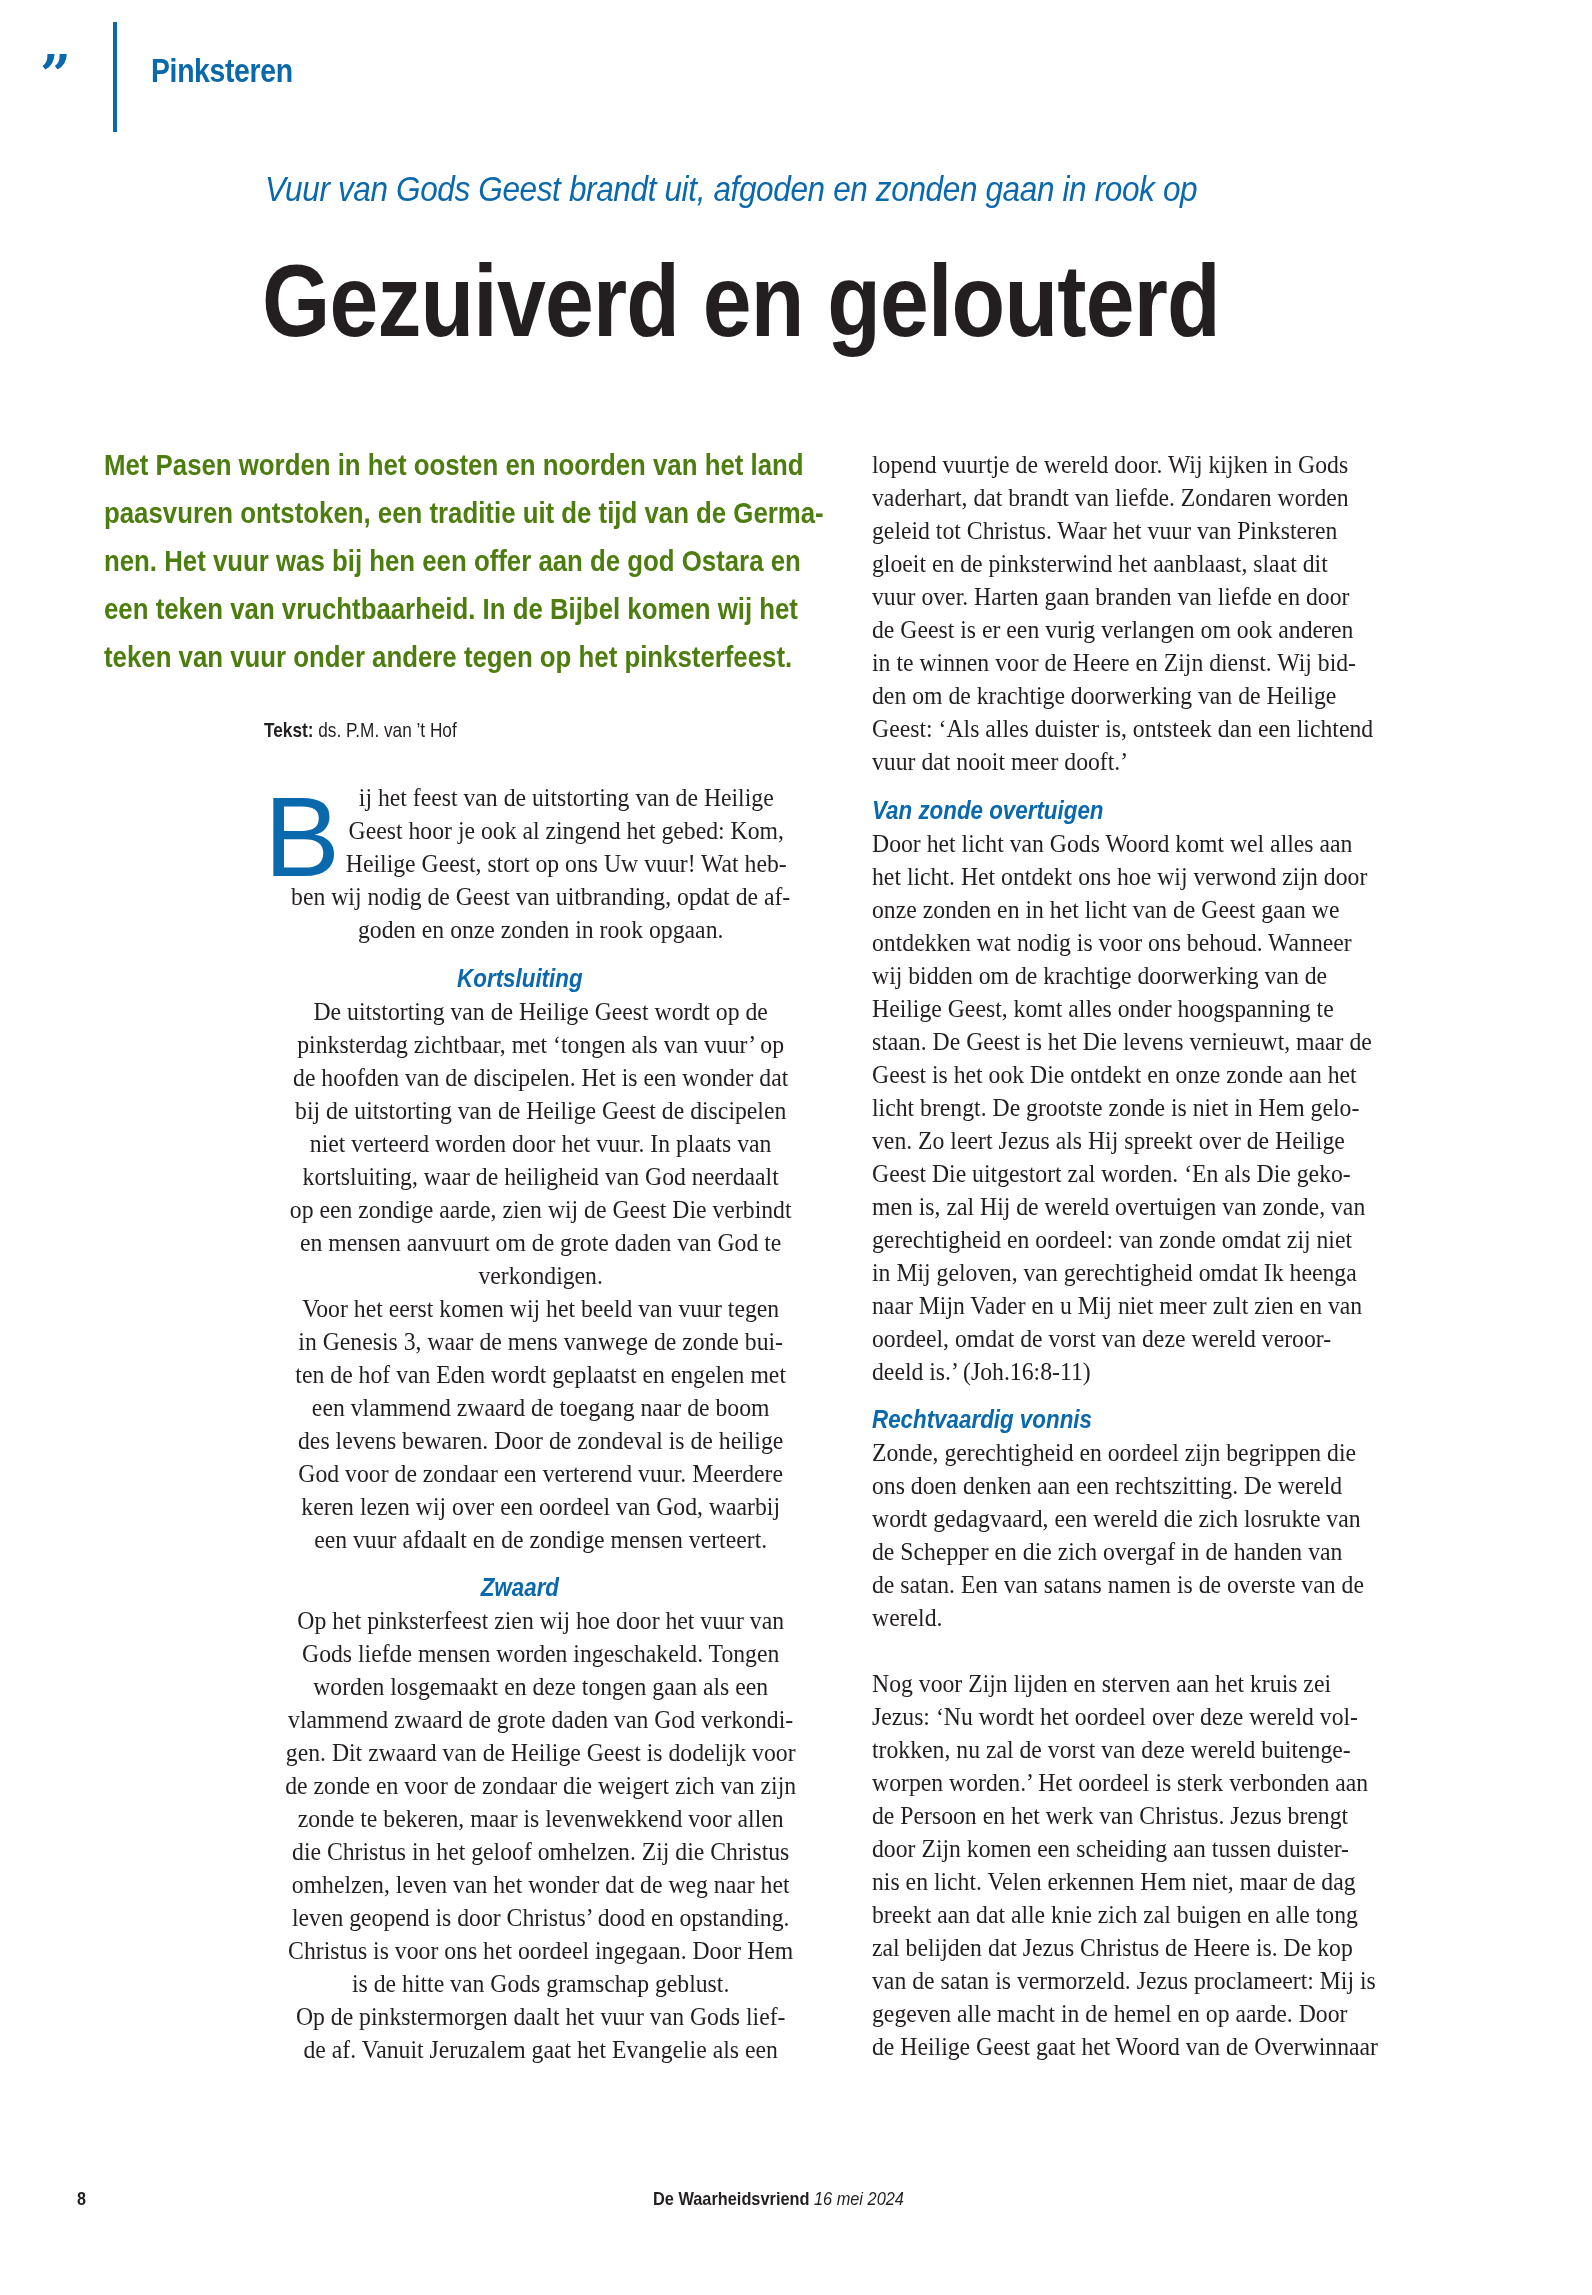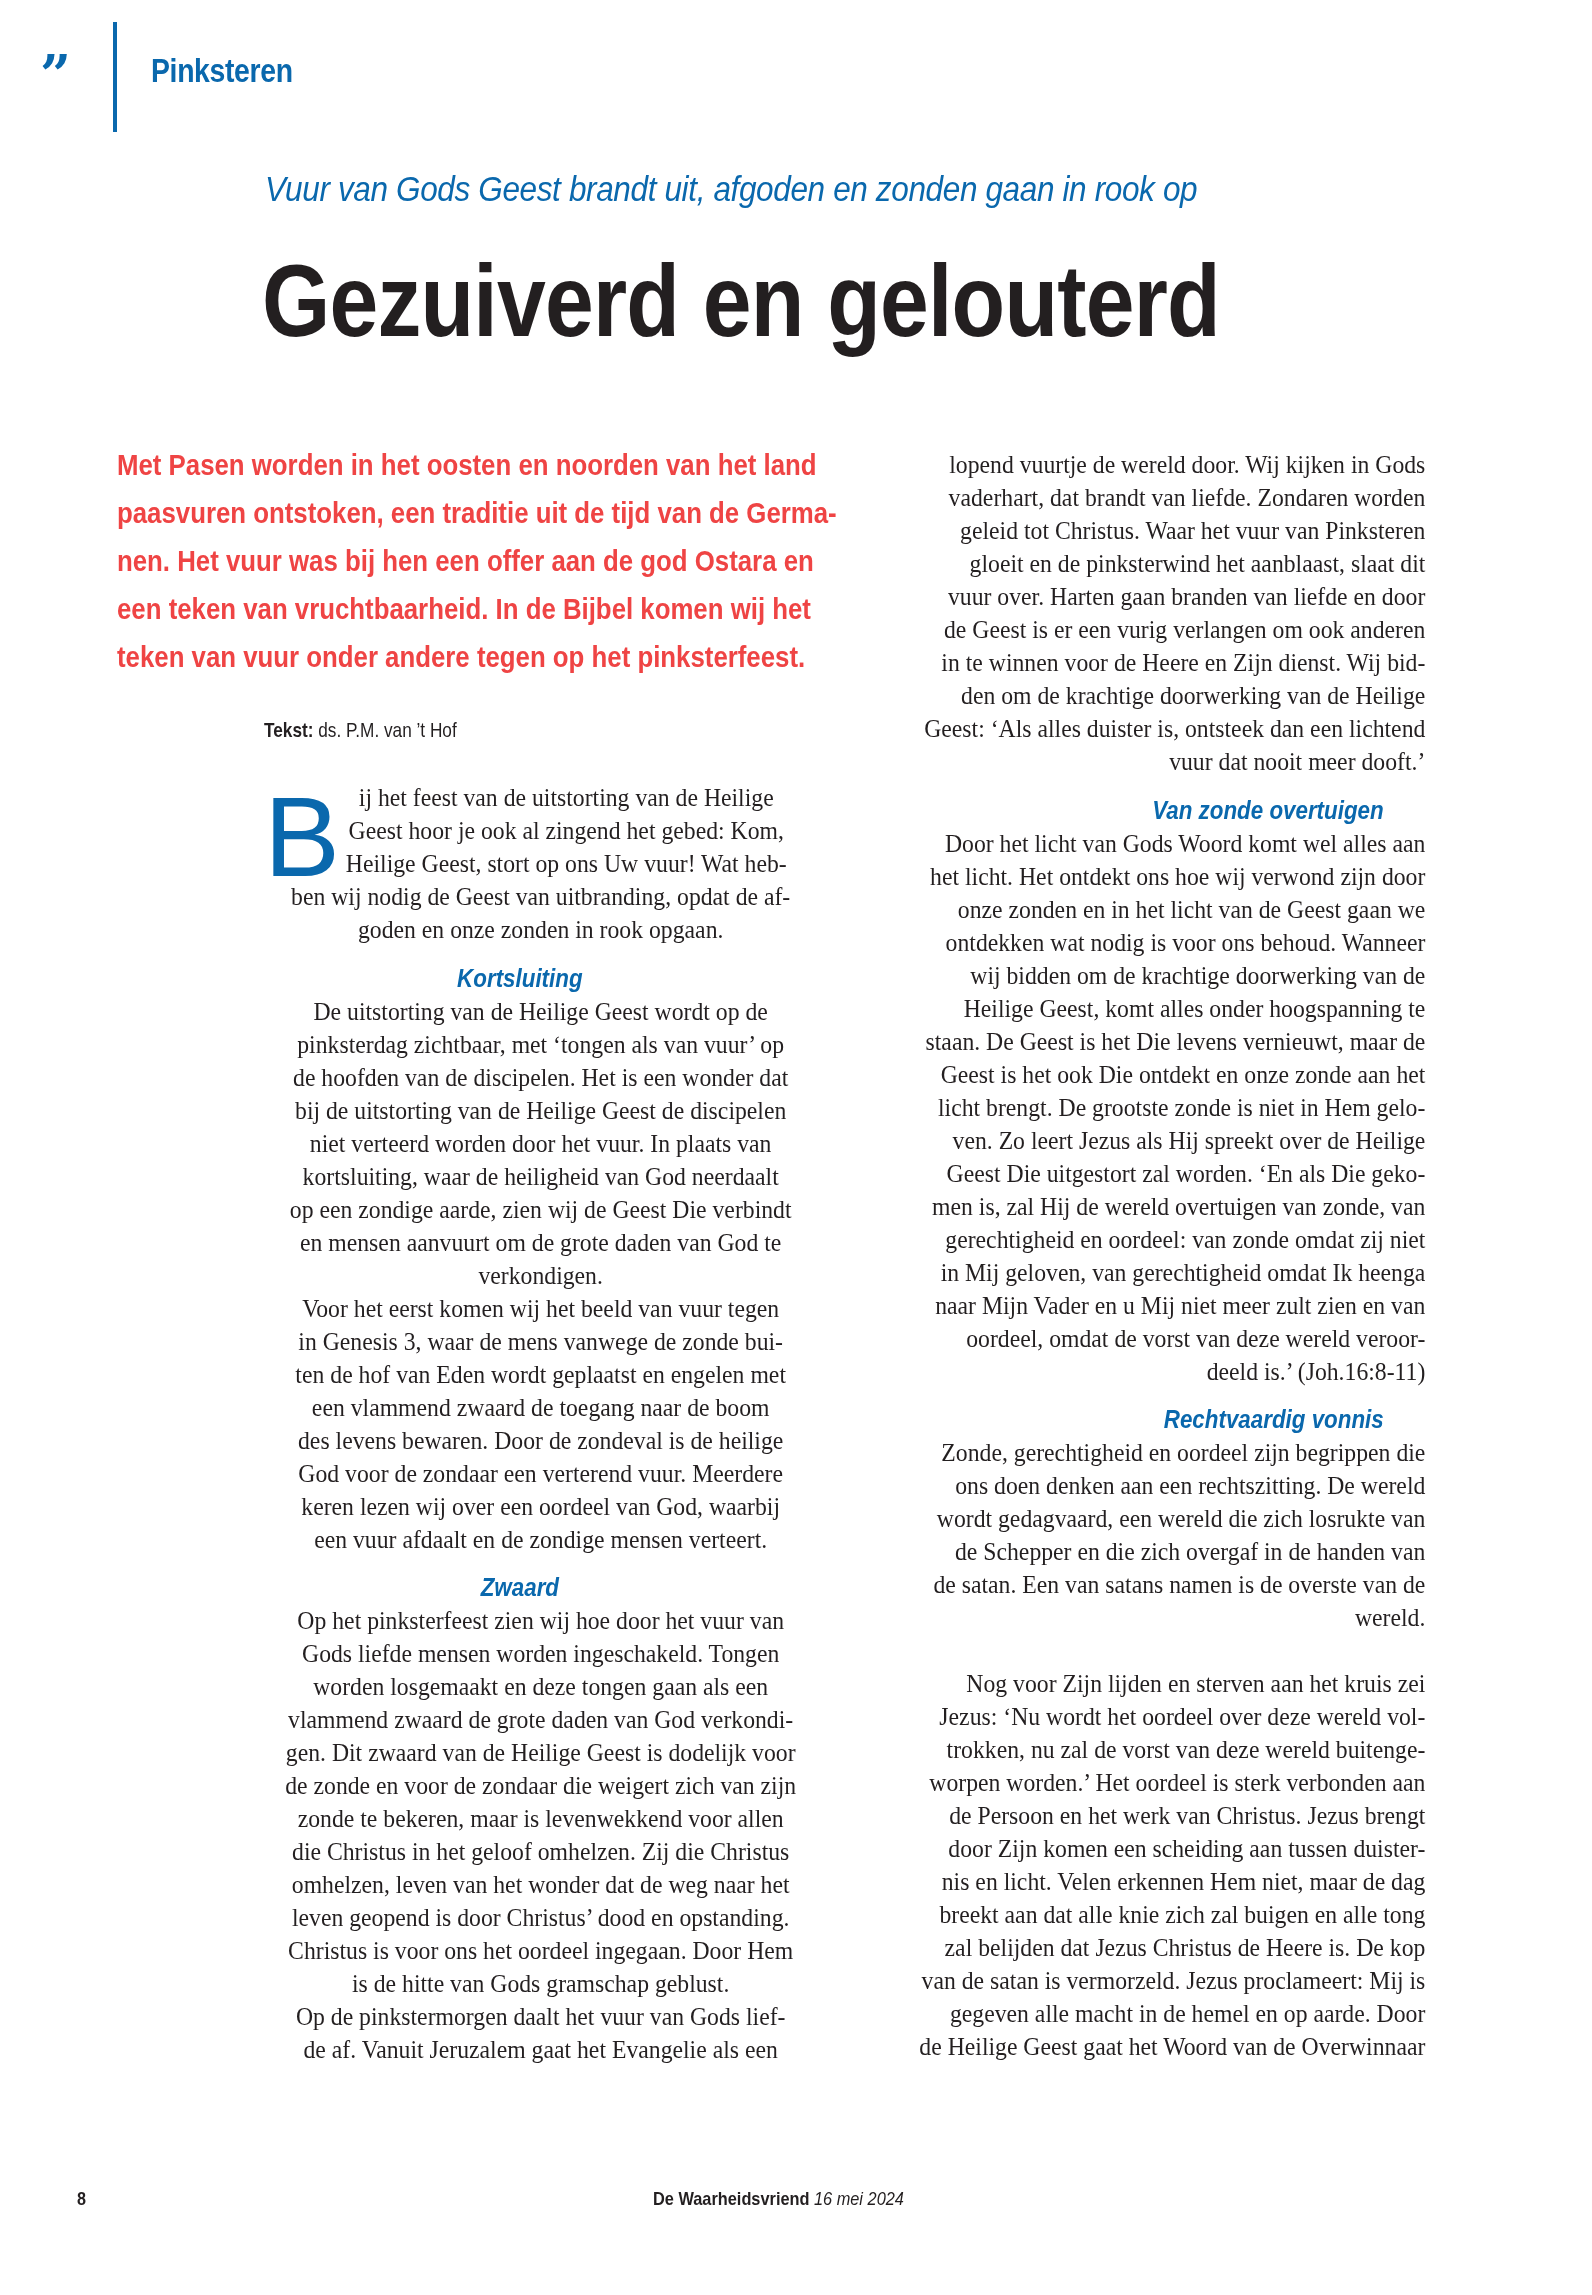--- a/index.html
+++ b/index.html
@@ -9,30 +9,30 @@
 
   
   #quote-mark { position: absolute; left: 40px; top: 48px; font-size: 54px; font-weight: 700; line-height: 1; letter-spacing: -5.2px; color: #0a68ad; font-family: "DejaVu Serif", serif; }
   #header-rule { position: absolute; left: 113px; top: 21.6px; width: 3.5px; height: 110px; background: #0a68ad; }
   #section-label { position: absolute; left: 151px; top: 52px; font-size: 33px; font-weight: 700; color: #0a68ad; letter-spacing: -0.4px; transform: scaleX(0.86); transform-origin: left; }
 
   #kicker { position: absolute; left: 265px; top: 169px; font-size: 35px; font-style: italic; color: #0a68ad; white-space: nowrap; transform: scaleX(0.9); transform-origin: left; letter-spacing: -0.4px; }
   #headline { position: absolute; left: 262px; top: 243px; font-size: 102px; font-weight: 700; color: #231f20; white-space: nowrap; transform: scaleX(0.86); transform-origin: left; letter-spacing: -0.9px; }
 
   
-  #intro { position: absolute; left: 117px; top: 441px; width: 716px; font-size: 30px; font-weight: 700; color: #ef4444; line-height: 48px; }
+  #intro { position: absolute; left: 104px; top: 441px; width: 716px; font-size: 30px; font-weight: 700; color: #4d7c0f; line-height: 48px; }
   #intro .ln { display: block; white-space: nowrap; transform: scaleX(0.86); transform-origin: left; }
 
   #byline { position: absolute; left: 264px; top: 718px; font-size: 21px; color: #231f20; white-space: nowrap; transform: scaleX(0.82); transform-origin: left; }
   #byline b { font-weight: 700; }
 
   
   .col { position: absolute; width: 595px; }
   #col-left { left: 264px; top: 781px; text-align: center; }
-  #col-right { left: 872px; top: 448px; text-align: right; }
+  #col-right { left: 872px; top: 448px; }
 
   .body-line { display: block; white-space: nowrap; font-family: "Liberation Serif", "DejaVu Serif", serif; font-size: 25.5px; line-height: 33px; color: #231f20; transform: scaleX(0.93); transform-origin: left; }
 
   .subhead { display: block; font-family: "Liberation Sans", "DejaVu Sans", sans-serif; font-style: italic; font-weight: 700; font-size: 26px; line-height: 33px; color: #0a68ad; margin-top: 15.5px; transform: scaleX(0.86); transform-origin: left; white-space: nowrap; }
   .gap { display: block; height: 33px; }
 
   #dropcap { position: absolute; left: 264px; top: 780px; font-family: "Liberation Sans", "DejaVu Sans", sans-serif; font-weight: 300; font-size: 114px; line-height: 1; color: #0a68ad; }
   .indent { padding-left: 55px; }
 
   

